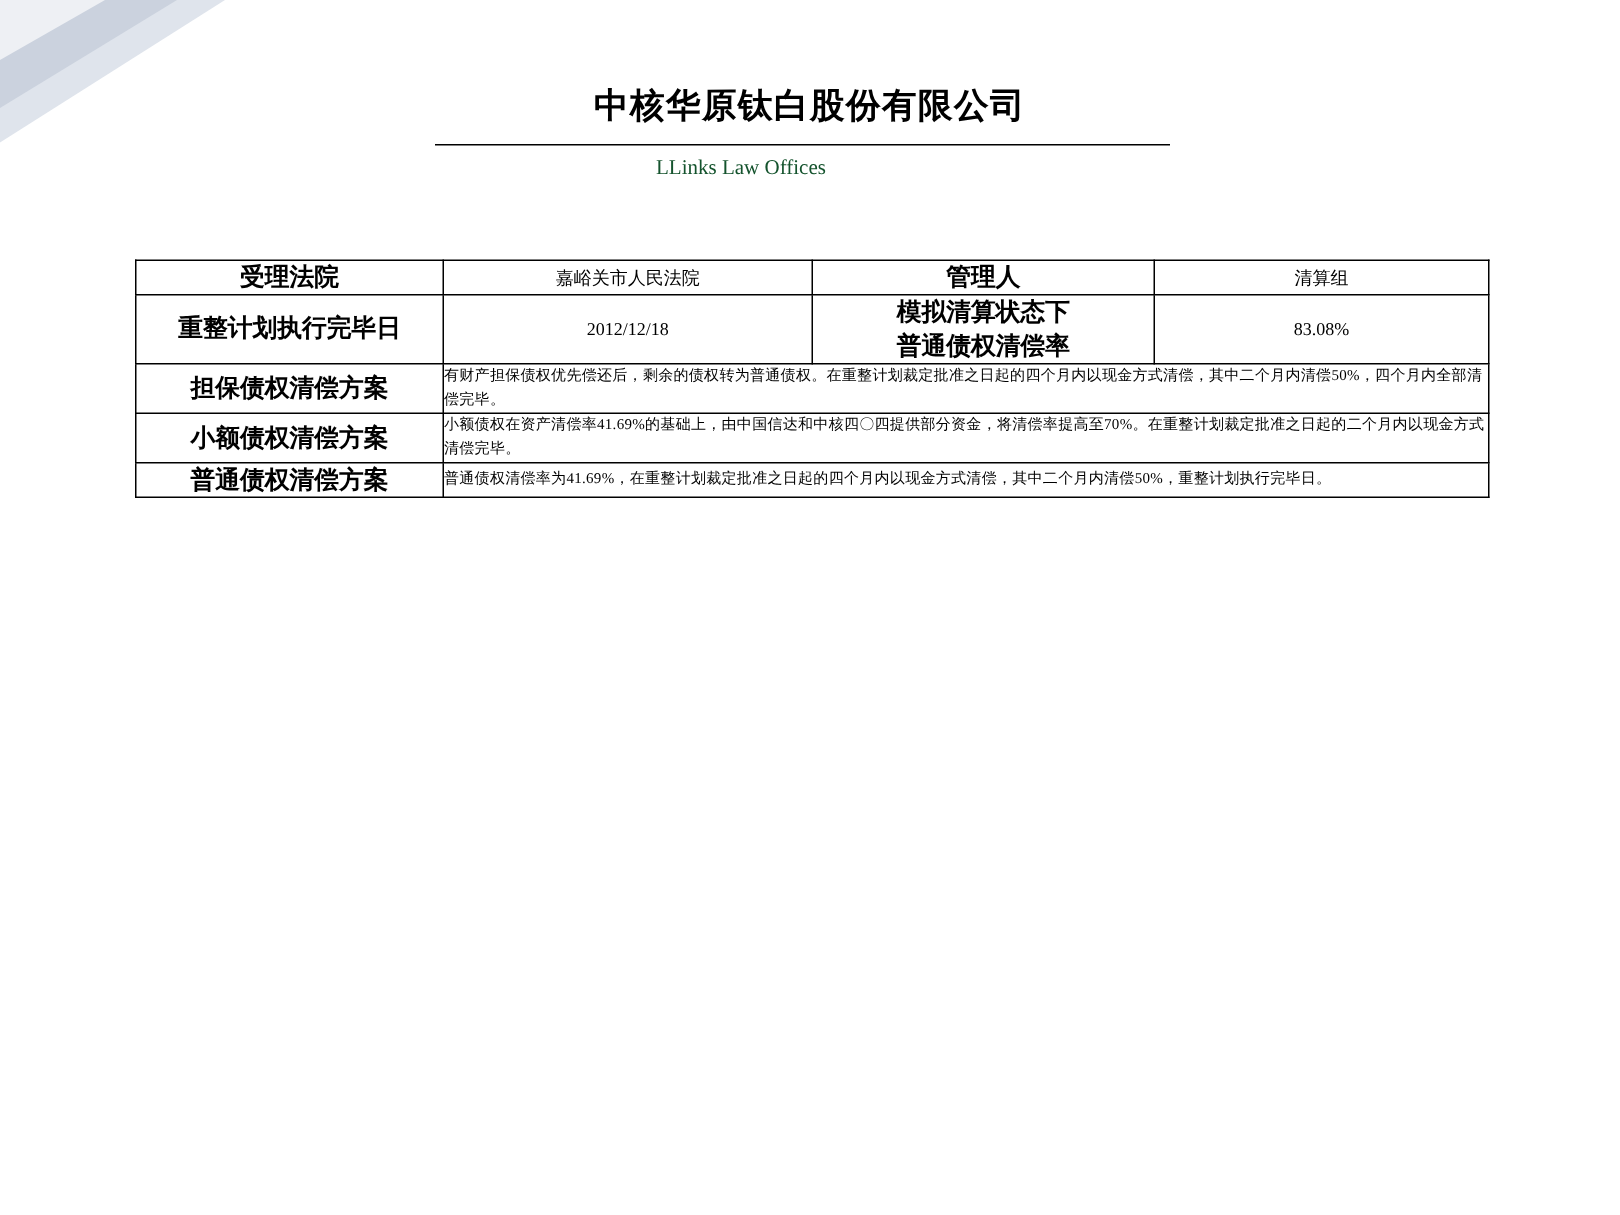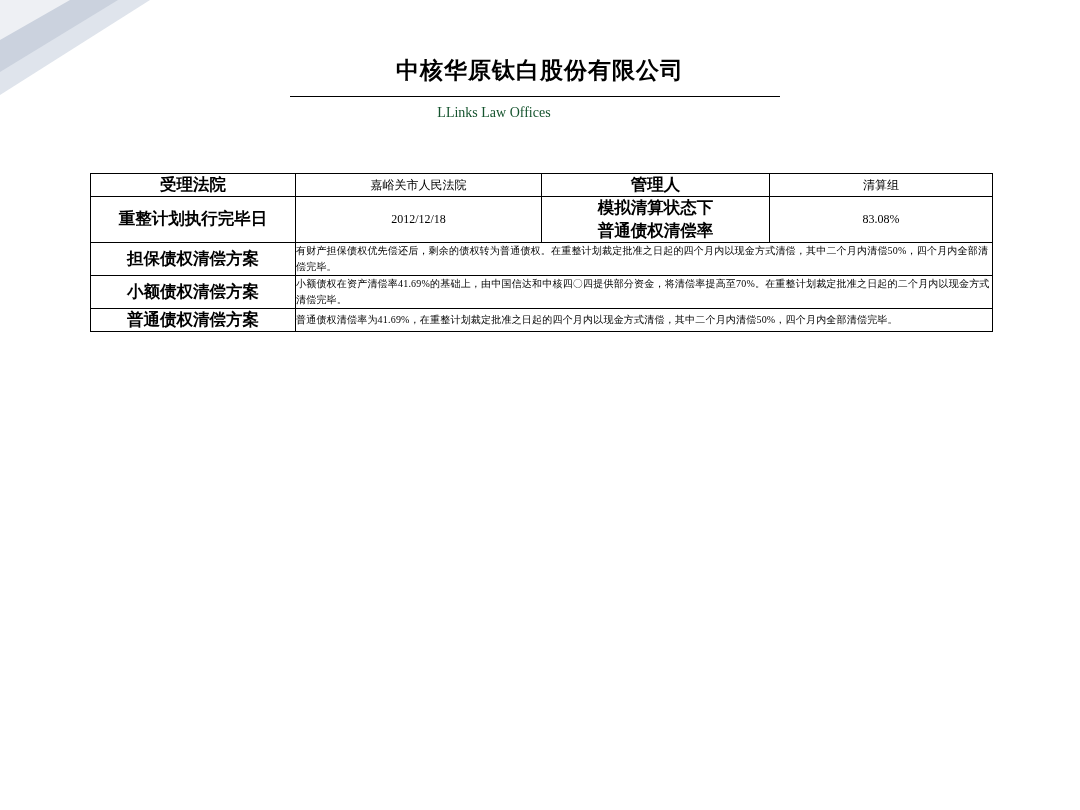--- a/index.html
+++ b/index.html
@@ -143,18 +143,18 @@
         <tr>
           <td class="label-cell">担保债权清偿方案</td>
           <td colspan="3" class="value-cell-body">有财产担保债权优先偿还后，剩余的债权转为普通债权。在重整计划裁定批准之日起的四个月内以现金方式清偿，其中二个月内清偿50%，四个月内全部清偿完毕。</td>
         </tr>
         <tr>
           <td class="label-cell">小额债权清偿方案</td>
           <td colspan="3" class="value-cell-body">小额债权在资产清偿率41.69%的基础上，由中国信达和中核四〇四提供部分资金，将清偿率提高至70%。在重整计划裁定批准之日起的二个月内以现金方式清偿完毕。</td>
         </tr>
         <tr>
           <td class="label-cell">普通债权清偿方案</td>
-          <td colspan="3" class="value-cell-body">普通债权清偿率为41.69%，在重整计划裁定批准之日起的四个月内以现金方式清偿，其中二个月内清偿50%，四个月内全部清偿完毕。</td>
+          <td colspan="3" class="value-cell-body">普通债权清偿率为41.69%，在重整计划裁定批准之日起的四个月内以现金方式清偿，其中二个月内清偿50%，重整计划执行完毕日。</td>
         </tr>
       </tbody>
   </table>
 
 </div>
 
 </body></html>

